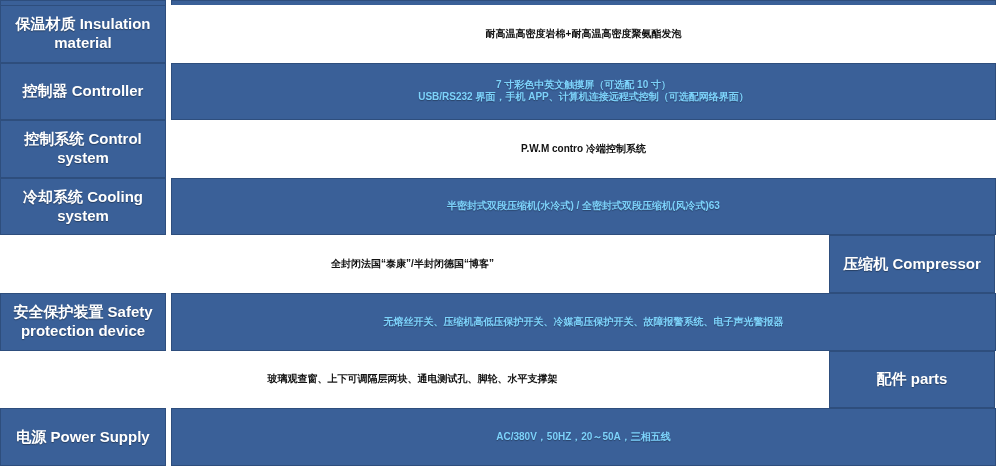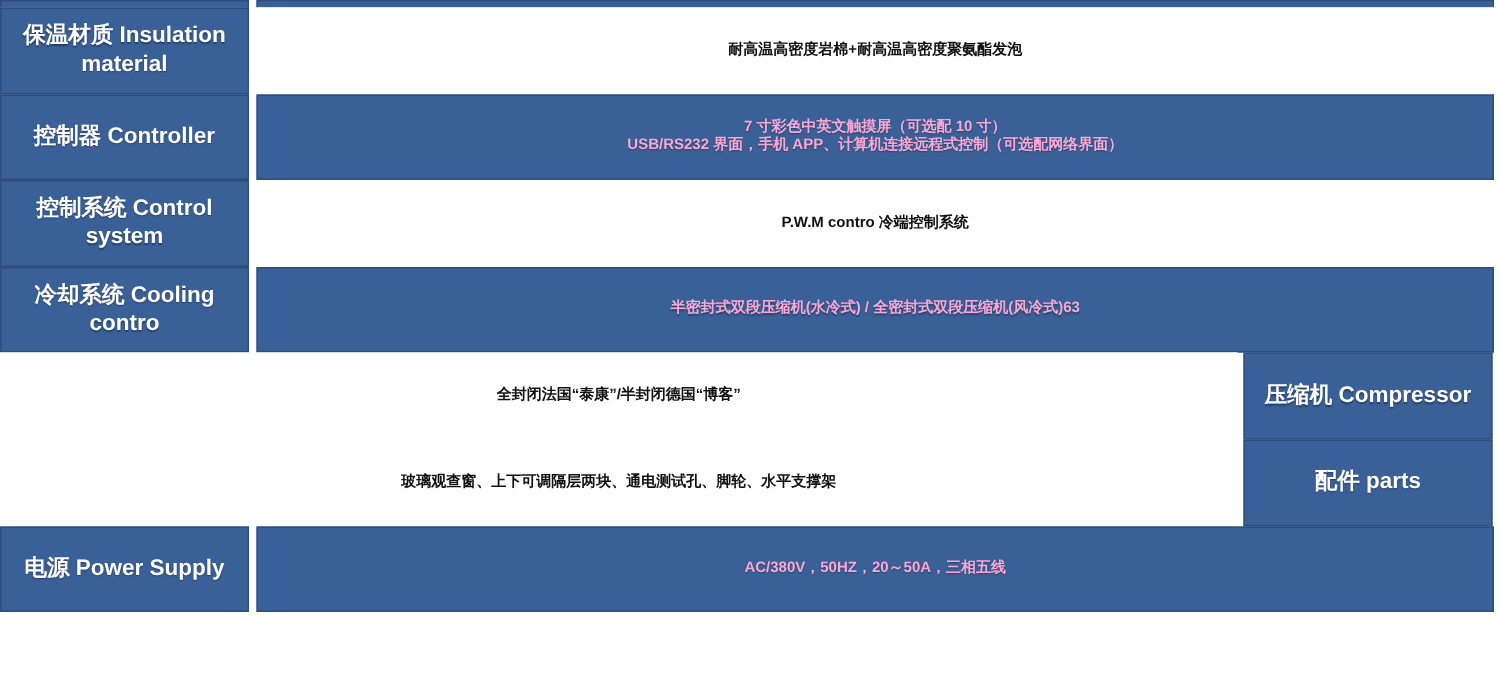--- a/index.html
+++ b/index.html
@@ -57,21 +57,21 @@
   }
   .cell-value {
     flex: 1 1 auto;
     margin-right: 4px;
     font-size: 10px;
     padding: 2px 10px;
   }
   .cell-value.blue {
     background: #3a6098;
     border-color: #2e4e7d;
-    color: #f9a8d4;
+    color: #7dd3fc;
     text-shadow: 0 1px 1px rgba(0,0,0,0.3);
   }
   .cell-value.white {
     background: #ffffff;
     border-color: #ffffff;
     color: #111111;
   }
   .value-lines {
     display: block;
   }
@@ -108,34 +108,42 @@
     </div>
     <div class="spec-row full">
       <div class="cell cell-label">控制系统 Control system</div>
       <div class="cell cell-value white">
         <div class="value-lines">
           <span>P.W.M contro 冷端控制系统</span>
         </div>
       </div>
     </div>
     <div class="spec-row full">
-      <div class="cell cell-label">冷却系统 Cooling contro</div>
+      <div class="cell cell-label">冷却系统 Cooling system</div>
       <div class="cell cell-value blue">
         <div class="value-lines">
           <span>半密封式双段压缩机(水冷式) / 全密封式双段压缩机(风冷式)63</span>
         </div>
       </div>
     </div>
     <div class="spec-row full">
       <div class="cell cell-value white">
         <div class="value-lines">
           <span>全封闭法国“泰康”/半封闭德国“博客”</span>
         </div>
       </div>
       <div class="cell cell-label">压缩机 Compressor</div>
+    </div>
+    <div class="spec-row full">
+      <div class="cell cell-label">安全保护装置 Safety protection device</div>
+      <div class="cell cell-value blue">
+        <div class="value-lines">
+          <span>无熔丝开关、压缩机高低压保护开关、冷媒高压保护开关、故障报警系统、电子声光警报器</span>
+        </div>
+      </div>
     </div>
     <div class="spec-row full">
       <div class="cell cell-value white">
         <div class="value-lines">
           <span>玻璃观查窗、上下可调隔层两块、通电测试孔、脚轮、水平支撑架</span>
         </div>
       </div>
       <div class="cell cell-label">配件 parts</div>
     </div>
     <div class="spec-row full">

